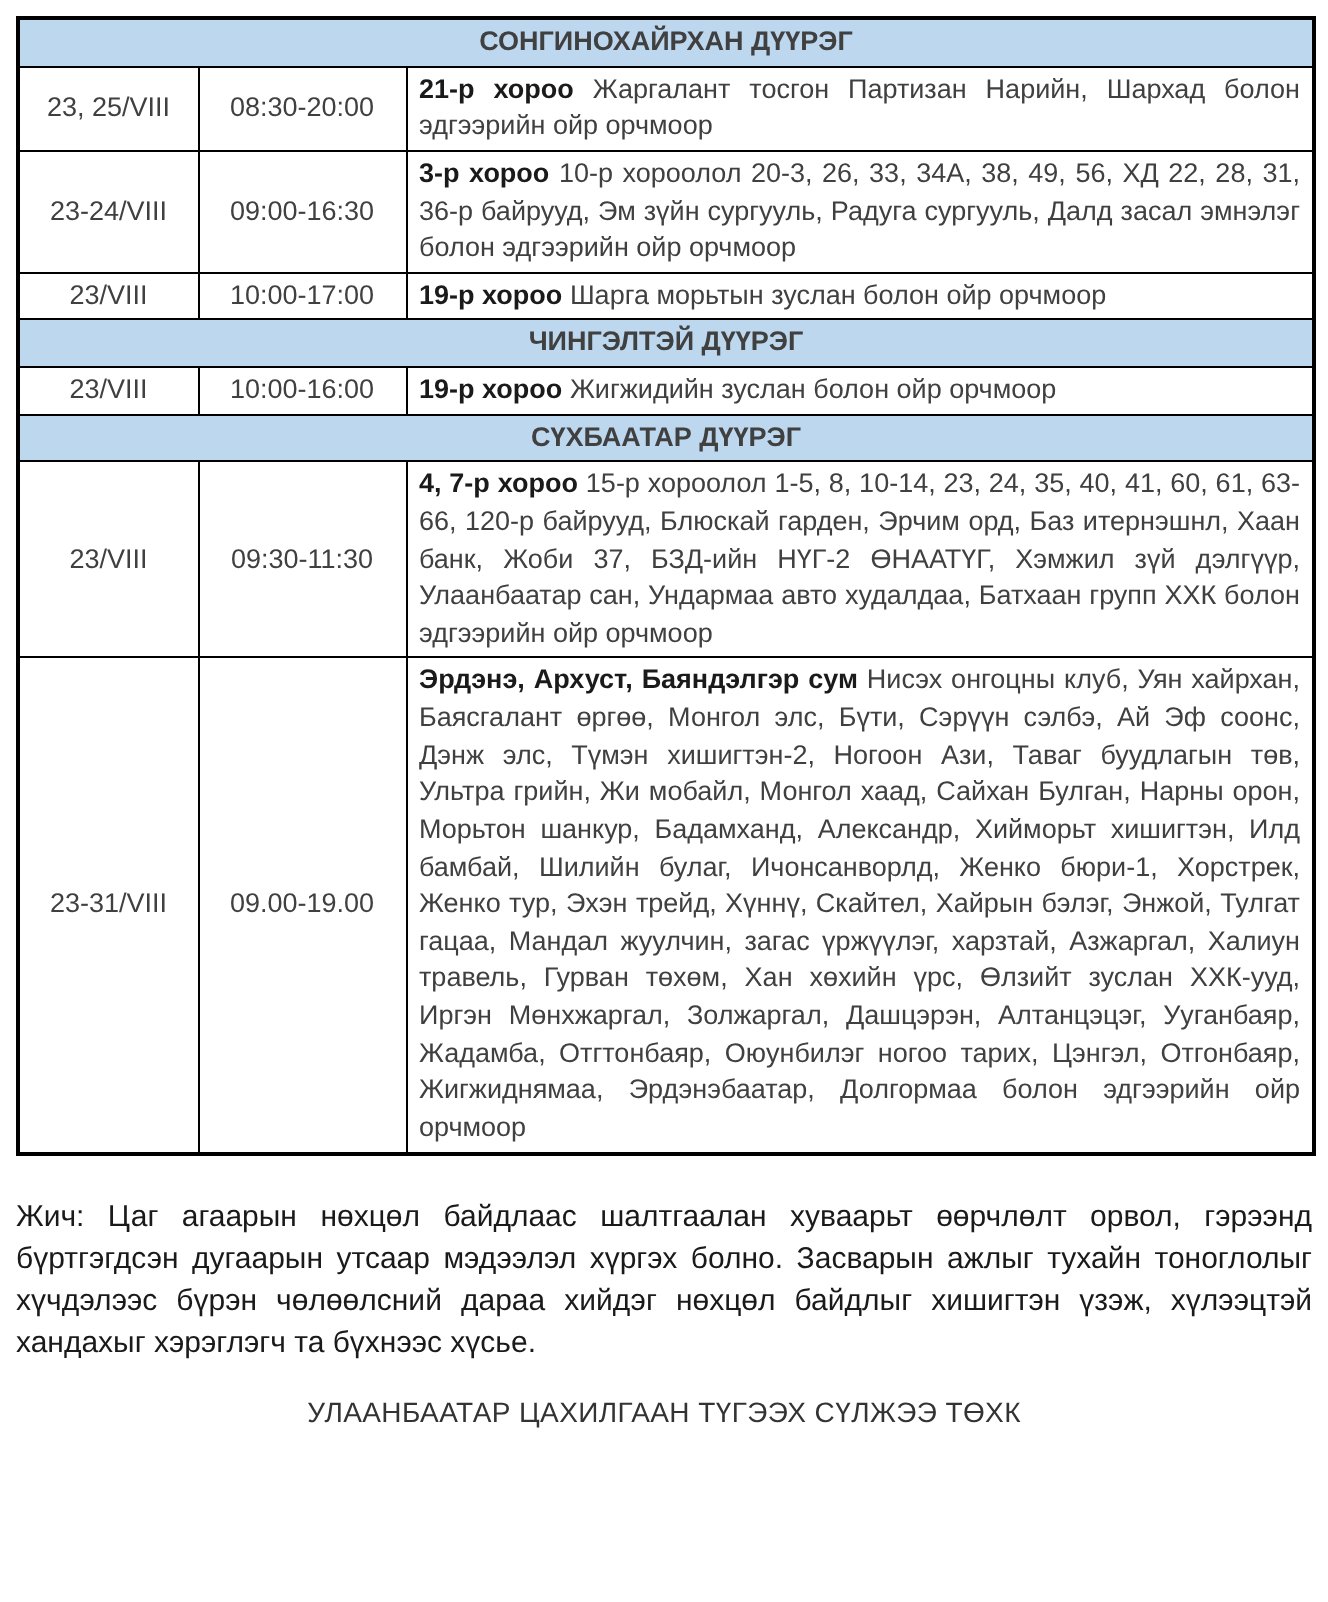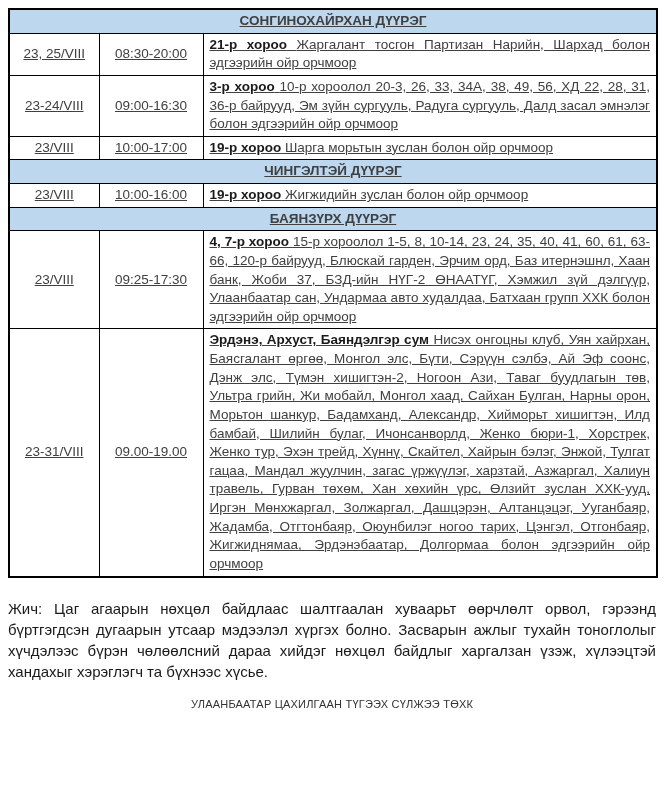--- a/index.html
+++ b/index.html
@@ -19,21 +19,20 @@
     border-collapse: collapse;
     border: 2px solid #000000;
     table-layout: fixed;
   }
   table.schedule td {
     border: 1px solid #000000;
     padding: 2px 6px;
     font-size: 13.5px;
     line-height: 1.38;
     color: #404040;
-    text-decoration: underline;
   }
   td.district-header {
     background: #bdd7ee;
     text-align: center;
     font-weight: bold;
     font-size: 14px;
     color: #1a2430;
     height: 23px;
     padding: 3px 4px;
   }
@@ -58,21 +57,21 @@
     margin-top: 20px;
     width: 648px;
     font-size: 15px;
     line-height: 1.42;
     color: #1a1a1a;
     text-align: justify;
   }
   .org-line {
     margin-top: 12px;
     text-align: center;
-    font-size: 11px;
+    font-size: 14px;
     color: #333333;
     letter-spacing: 0.2px;
   }
 </style>
 </head>
 <body>
 
 <div class="page">
 
   <table class="schedule">
@@ -107,34 +106,34 @@
       <tr>
         <td colspan="3" class="district-header">ЧИНГЭЛТЭЙ ДҮҮРЭГ</td>
       </tr>
       <tr>
         <td class="date-cell">23/VIII</td>
         <td class="time-cell">10:00-16:00</td>
         <td class="area-cell"><b>19-р хороо</b> <span>Жигжидийн зуслан болон ойр орчмоор</span></td>
       </tr>
 
       <tr>
-        <td colspan="3" class="district-header">БАЯНЗҮРХ ДҮҮРЭГ</td>
+        <td colspan="3" class="district-header">СҮХБААТАР ДҮҮРЭГ</td>
       </tr>
       <tr>
         <td class="date-cell">23/VIII</td>
-        <td class="time-cell">09:25-17:30</td>
+        <td class="time-cell">09:30-11:30</td>
         <td class="area-cell"><b>4, 7-р хороо</b> <span>15-р хороолол 1-5, 8, 10-14, 23, 24, 35, 40, 41, 60, 61, 63-66, 120-р байрууд, Блюскай гарден, Эрчим орд, Баз итернэшнл, Хаан банк, Жоби 37, БЗД-ийн НҮГ-2 ӨНААТҮГ, Хэмжил зүй дэлгүүр, Улаанбаатар сан, Ундармаа авто худалдаа, Батхаан групп ХХК болон эдгээрийн ойр орчмоор</span></td>
       </tr>
 
       <tr>
         <td class="date-cell">23-31/VIII</td>
         <td class="time-cell">09.00-19.00</td>
         <td class="area-cell"><b>Эрдэнэ, Архуст, Баяндэлгэр сум</b> <span>Нисэх онгоцны клуб, Уян хайрхан, Баясгалант өргөө, Монгол элс, Бүти, Сэрүүн сэлбэ, Ай Эф соонс, Дэнж элс, Түмэн хишигтэн-2, Ногоон Ази, Таваг буудлагын төв, Ультра грийн, Жи мобайл, Монгол хаад, Сайхан Булган, Нарны орон, Морьтон шанкур, Бадамханд, Александр, Хийморьт хишигтэн, Илд бамбай, Шилийн булаг, Ичонсанворлд, Женко бюри-1, Хорстрек, Женко тур, Эхэн трейд, Хүннү, Скайтел, Хайрын бэлэг, Энжой, Тулгат гацаа, Мандал жуулчин, загас үржүүлэг, харзтай, Азжаргал, Халиун травель, Гурван төхөм, Хан хөхийн үрс, Өлзийт зуслан ХХК-ууд, Иргэн Мөнхжаргал, Золжаргал, Дашцэрэн, Алтанцэцэг, Ууганбаяр, Жадамба, Отгтонбаяр, Оюунбилэг ногоо тарих, Цэнгэл, Отгонбаяр, Жигжиднямаа, Эрдэнэбаатар, Долгормаа болон эдгээрийн ойр орчмоор</span></td>
       </tr>
 
     </tbody>
   </table>
 
-  <p class="note">Жич: Цаг агаарын нөхцөл байдлаас шалтгаалан хуваарьт өөрчлөлт орвол, гэрээнд бүртгэгдсэн дугаарын утсаар мэдээлэл хүргэх болно. Засварын ажлыг тухайн тоноглолыг хүчдэлээс бүрэн чөлөөлсний дараа хийдэг нөхцөл байдлыг харгалзан үзэж, хүлээцтэй хандахыг хэрэглэгч та бүхнээс хүсье.</p>
+  <p class="note">Жич: Цаг агаарын нөхцөл байдлаас шалтгаалан хуваарьт өөрчлөлт орвол, гэрээнд бүртгэгдсэн дугаарын утсаар мэдээлэл хүргэх болно. Засварын ажлыг тухайн тоноглолыг хүчдэлээс бүрэн чөлөөлсний дараа хийдэг нөхцөл байдлыг хишигтэн үзэж, хүлээцтэй хандахыг хэрэглэгч та бүхнээс хүсье.</p>
 
   <div class="org-line">УЛААНБААТАР ЦАХИЛГААН ТҮГЭЭХ СҮЛЖЭЭ ТӨХК</div>
 
 </div>
 
 </body></html>

